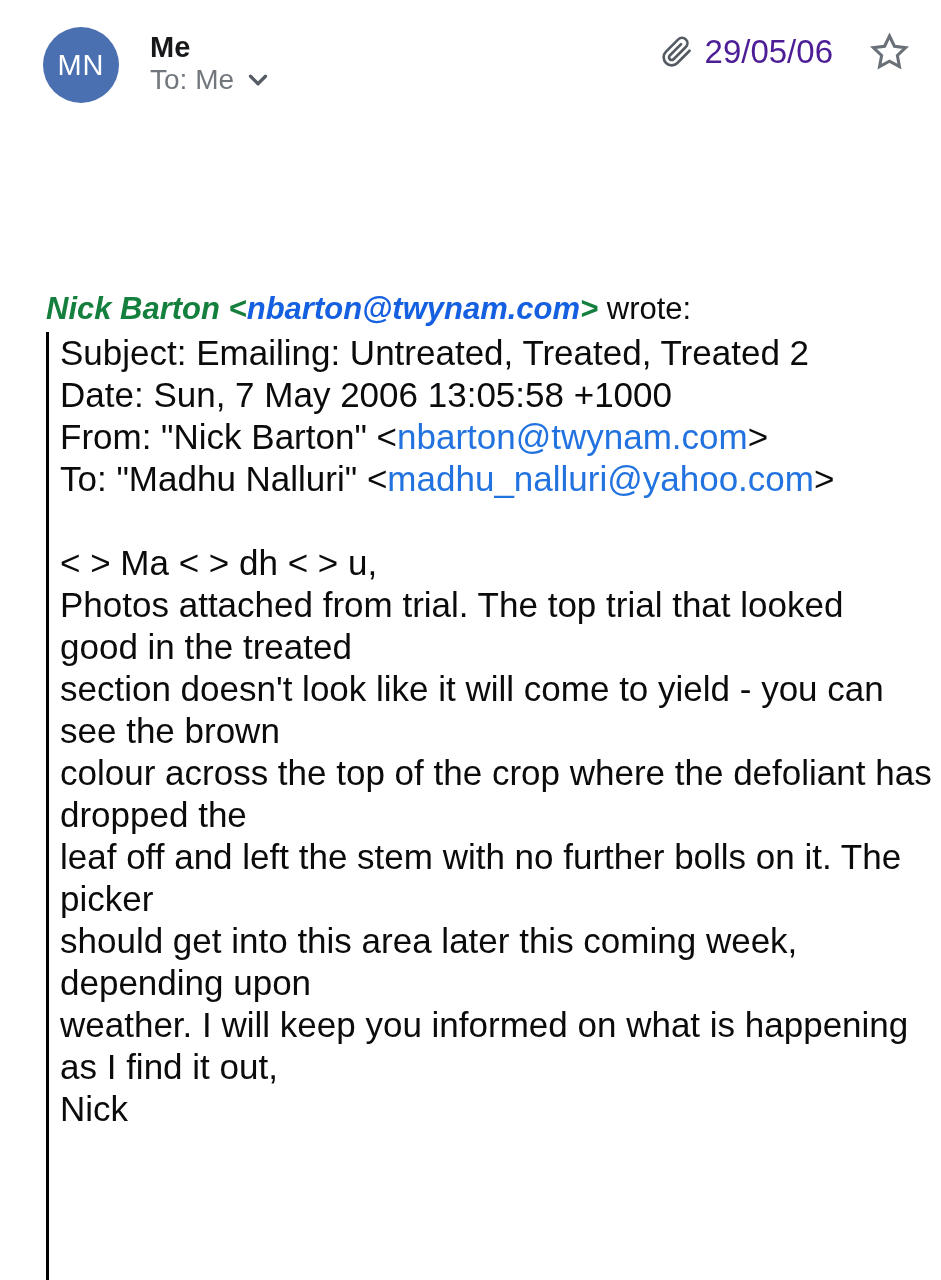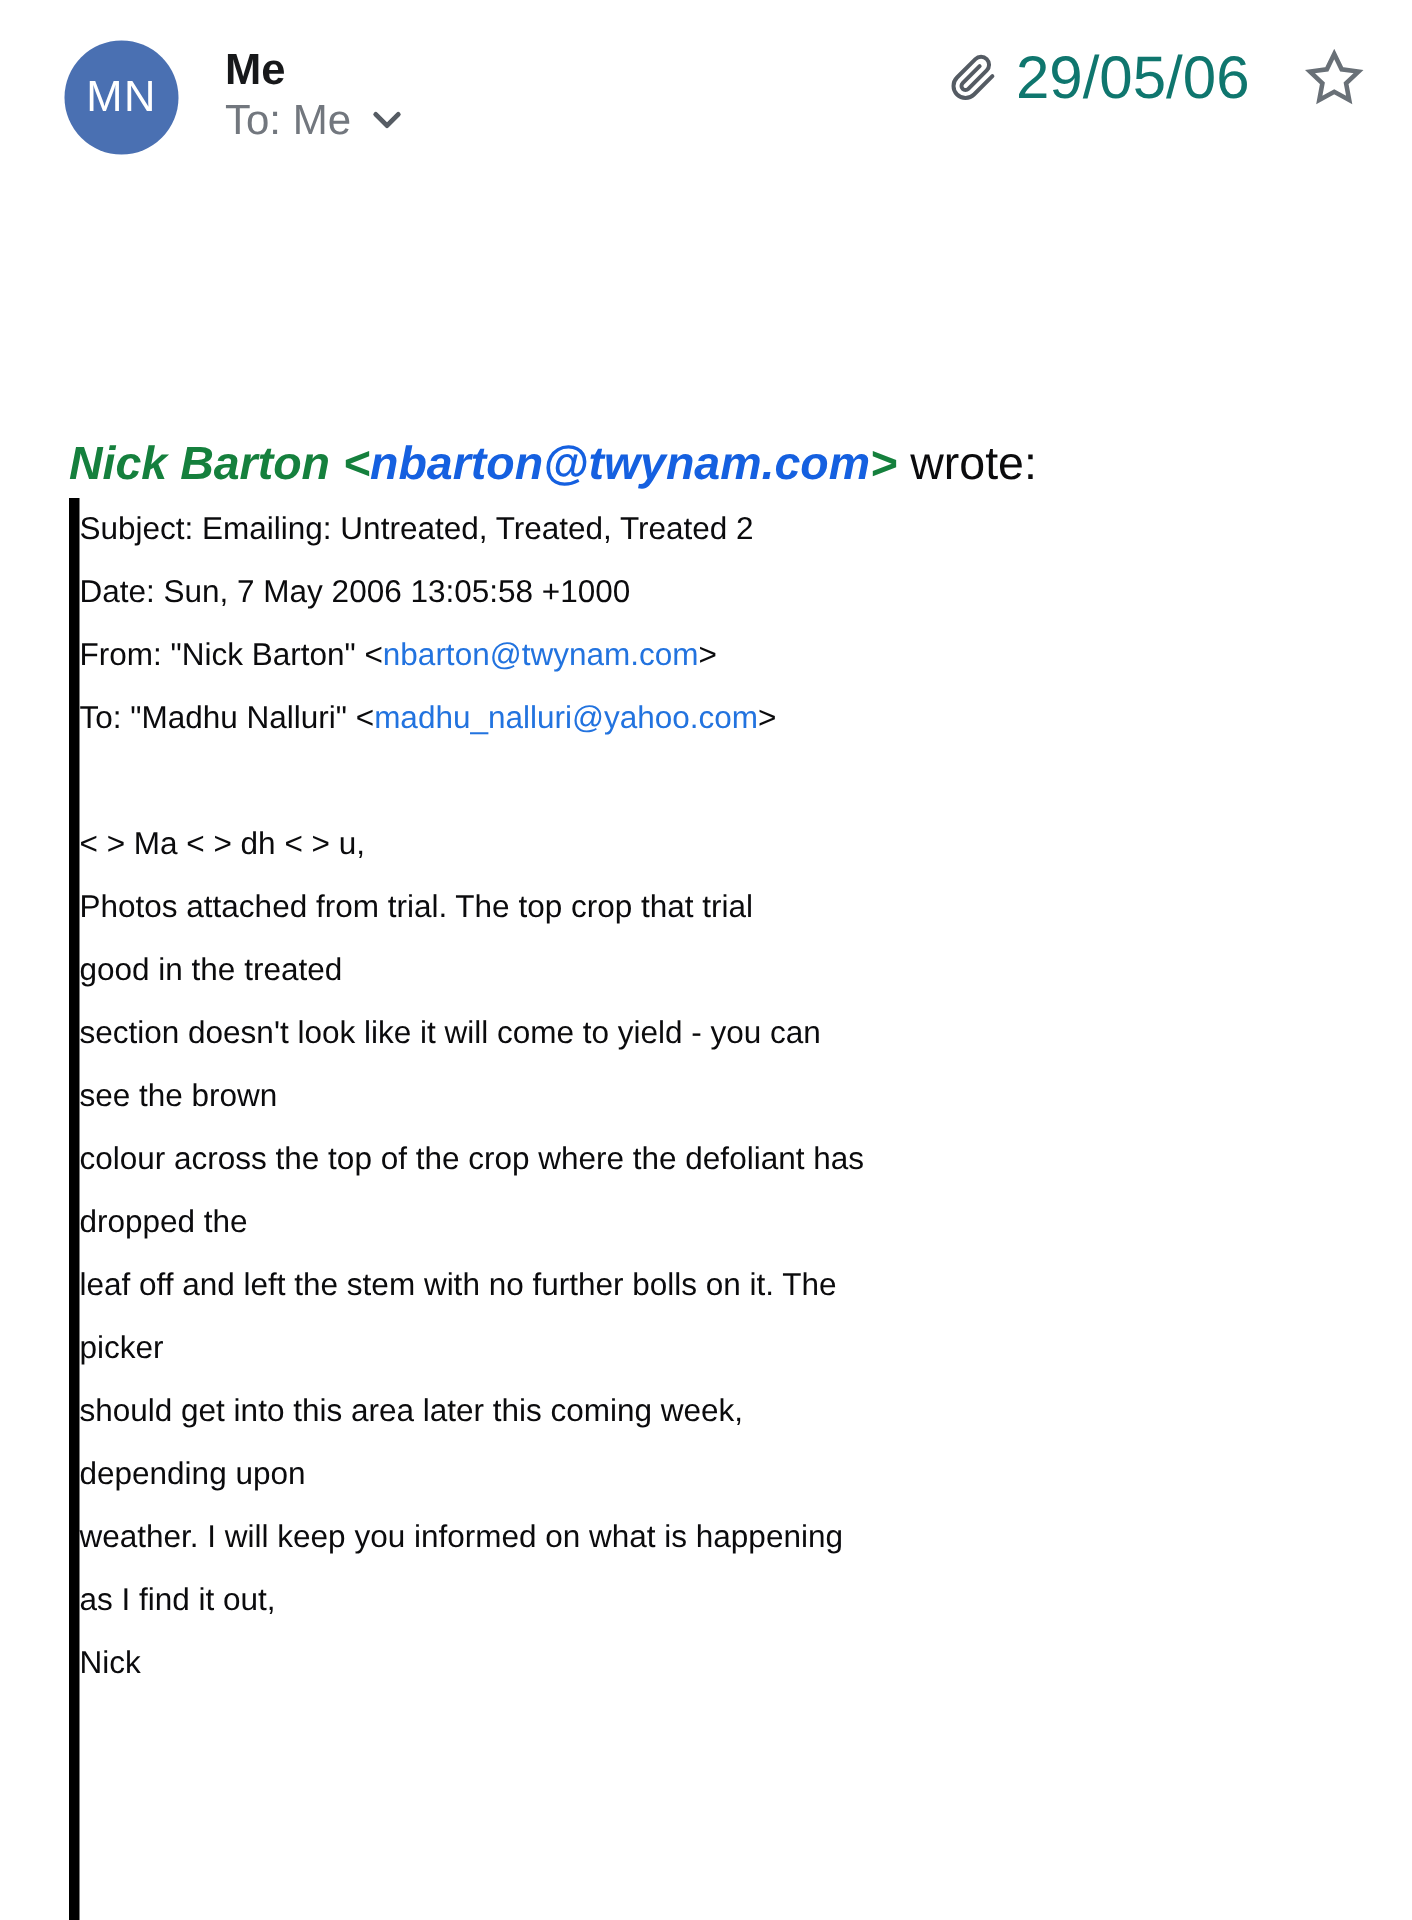--- a/index.html
+++ b/index.html
@@ -20,37 +20,38 @@
   }
   .to-row {
     position:absolute; left:150px; top:64px; height:32px;
     display:flex; align-items:center; gap:9px;
     font-size:28px; color:#72777e;
   }
   .meta-row {
     position:absolute; top:30px; right:29px; height:44px;
     display:flex; align-items:center;
   }
-  .date-text { font-size:40px; color:#0f766e; margin-left:12px; }
+  .date-text { font-size:33px; color:#4c1d95; margin-left:12px; }
   .star-wrap { margin-left:34px; display:flex; align-items:center; }
   svg { display:block; }
 
   
   .wrote-line {
     position:absolute; left:46px; top:288px; right:6px;
     font-size:31px; line-height:42px; white-space:nowrap;
   }
   .wrote-line .bi { font-weight:bold; font-style:italic; color:#15803d; }
   .wrote-line .bi.email-link { color:#1560e0; }
   .wrote-line .plain { font-weight:normal; font-style:normal; color:#0b0b0d;margin-top:29px; }
 
   .quote-block {
     position:absolute; left:46px; top:332px; right:0; bottom:0;
-    border-left:7px solid #000000;
-    font-size:21px; line-height:42px; color:#0b0b0d;
+    border-left:3px solid #000000;
+    padding-left:11px;
+    font-size:35px; line-height:42px; color:#0b0b0d;
   }
   .quoted-line { white-space:nowrap; }
   .email-link { color:#2273df; }
 </style>
 </head>
 <body>
 
 <div class="msg-header">
 
   <div class="avatar">
@@ -85,21 +86,21 @@
 
 <div class="wrote-line" id="wrote-line"><span class="bi">Nick Barton &lt;</span><span class="bi email-link">nbarton@twynam.com</span><span class="bi">&gt;</span><span class="plain"> wrote:</span></div>
 
 <div class="quote-block" id="quote-block">
     <div class="quoted-line"><span>Subject: Emailing: Untreated, Treated, Treated 2</span></div>
     <div class="quoted-line"><span>Date: Sun, 7 May 2006 13:05:58 +1000</span></div>
     <div class="quoted-line"><span>From: "Nick Barton" &lt;</span><span class="email-link">nbarton@twynam.com</span><span>&gt;</span></div>
     <div class="quoted-line"><span>To: "Madhu Nalluri" &lt;</span><span class="email-link">madhu_nalluri@yahoo.com</span><span>&gt;</span></div>
     <div class="quoted-line">&nbsp;</div>
     <div class="quoted-line"><span>&lt; &gt; Ma &lt; &gt; dh &lt; &gt; u,</span></div>
-    <div class="quoted-line"><span>Photos attached from trial. The top crop that trial</span></div>
+    <div class="quoted-line"><span>Photos attached from trial. The top trial that looked</span></div>
     <div class="quoted-line"><span>good in the treated</span></div>
     <div class="quoted-line"><span>section doesn't look like it will come to yield - you can</span></div>
     <div class="quoted-line"><span>see the brown</span></div>
     <div class="quoted-line"><span>colour across the top of the crop where the defoliant has</span></div>
     <div class="quoted-line"><span>dropped the</span></div>
     <div class="quoted-line"><span>leaf off and left the stem with no further bolls on it. The</span></div>
     <div class="quoted-line"><span>picker</span></div>
     <div class="quoted-line"><span>should get into this area later this coming week,</span></div>
     <div class="quoted-line"><span>depending upon</span></div>
     <div class="quoted-line"><span>weather. I will keep you informed on what is happening</span></div>

